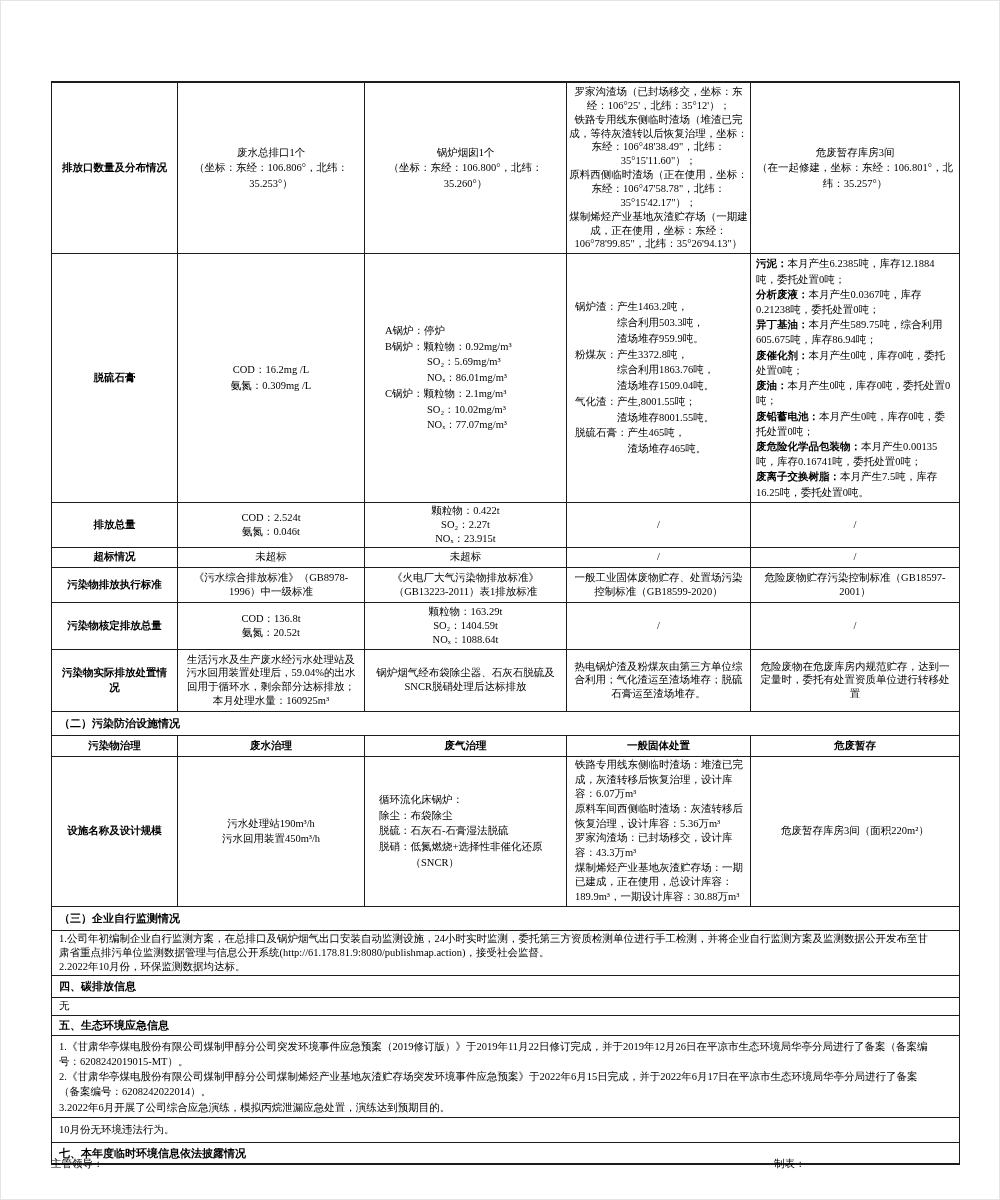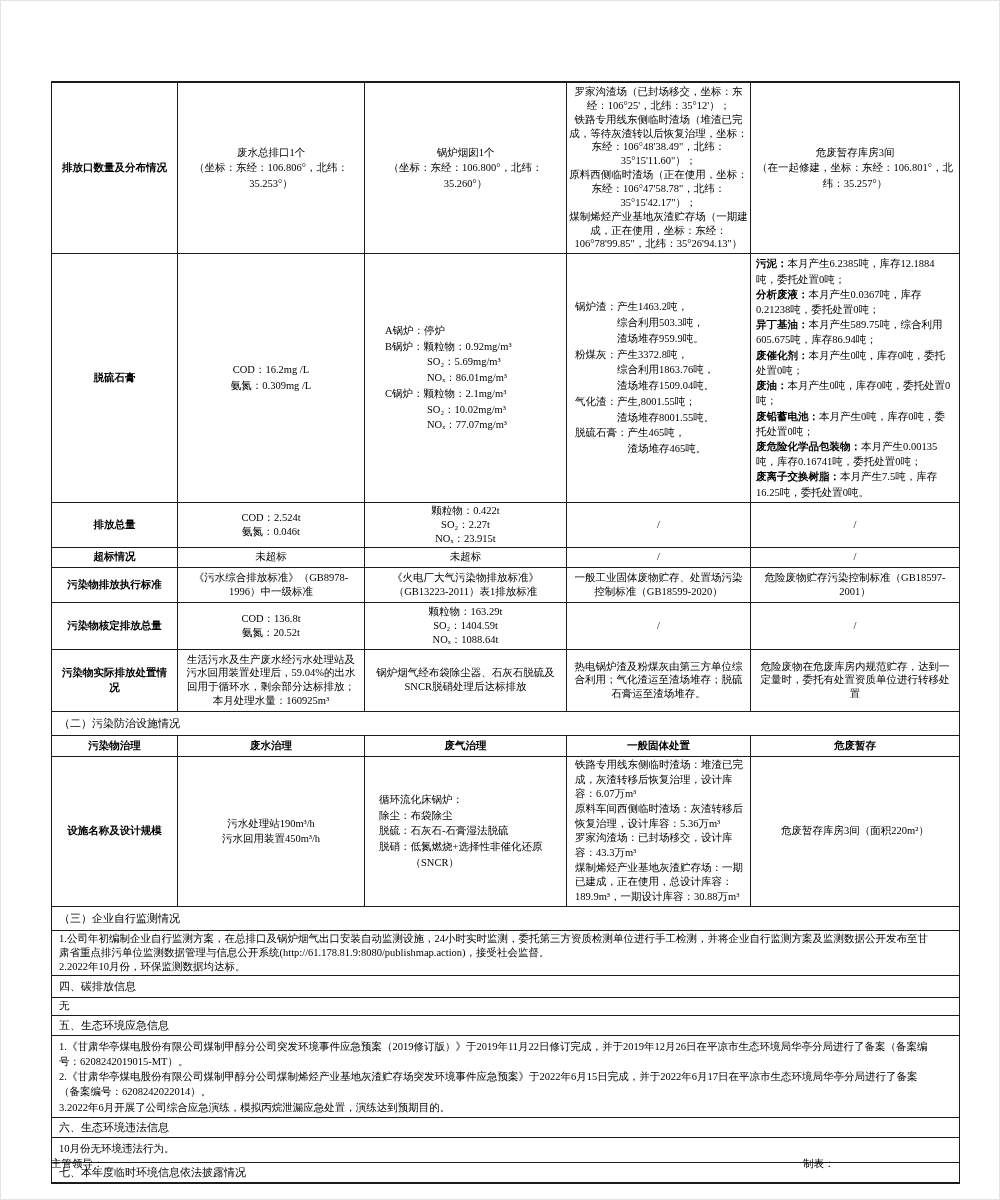--- a/index.html
+++ b/index.html
@@ -30,39 +30,39 @@
     padding:1px 5px;
     box-sizing:border-box;
     overflow:hidden;
   }
   td.lbl{font-weight:bold;}
   .pre{white-space:pre-line;}
   .prew{white-space:pre-wrap;}
   .left{text-align:left;}
   td.sect{
     text-align:left;
-    font-weight:normal;
+    font-weight:bold;
     font-size:11px;
     padding-left:7px;
   }
   td.content{
     text-align:left;
     vertical-align:middle;
     font-size:10.5px;
     line-height:1.42;
     padding-left:7px;
     padding-right:21px;
   }
   .hzcell{text-align:left;line-height:1.45;padding:2px 5px;margin-top:38px;}
   .hz b{font-weight:bold;}
   .footer-line{position:absolute;top:1156px;left:0;width:1000px;font-size:10.5px;}
   .footer-line span{position:absolute;white-space:nowrap;}
   .f1{left:50px;}
   .f2{left:455px;margin-top:44px;}
-  .f3{left:802px;}
+  .f3{left:773px;}
 </style>
 </head>
 <body>
 
 <div class="page">
 
   <table class="main">
     <colgroup>
       <col style="width:126px">
         <col style="width:187px">
@@ -211,23 +211,20 @@
 
     <tr style="height:20px">
       <td class="sect" colspan="5">五、生态环境应急信息</td>
     </tr>
     <tr style="height:82px">
       <td class="content pre" colspan="5" style="line-height:1.45">1.《甘肃华亭煤电股份有限公司煤制甲醇分公司突发环境事件应急预案（2019修订版）》于2019年11月22日修订完成，并于2019年12月26日在平凉市生态环境局华亭分局进行了备案（备案编号：6208242019015-MT）。
 2.《甘肃华亭煤电股份有限公司煤制甲醇分公司煤制烯烃产业基地灰渣贮存场突发环境事件应急预案》于2022年6月15日完成，并于2022年6月17日在平凉市生态环境局华亭分局进行了备案（备案编号：6208242022014）。
 3.2022年6月开展了公司综合应急演练，模拟丙烷泄漏应急处置，演练达到预期目的。</td>
     </tr>
 
-    <tr style="height:17px">
-      <td class="sect" colspan="5">六、生态环境违法信息</td>
-    </tr>
     <tr style="height:25px">
       <td class="content" colspan="5">10月份无环境违法行为。</td>
     </tr>
 
     <tr style="height:21px">
       <td class="sect" colspan="5">七、本年度临时环境信息依法披露情况</td>
     </tr>
 
   </tbody>
     </table>

